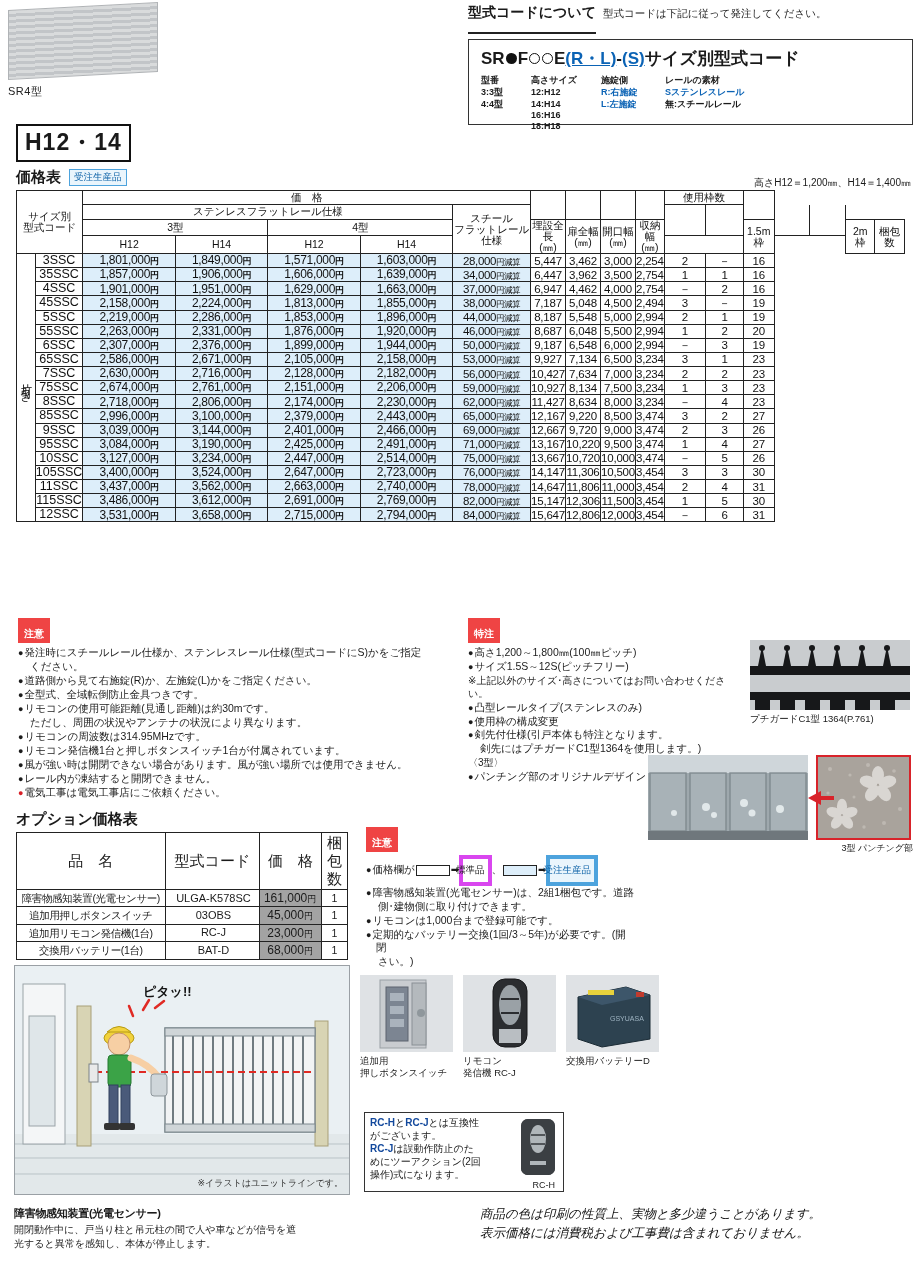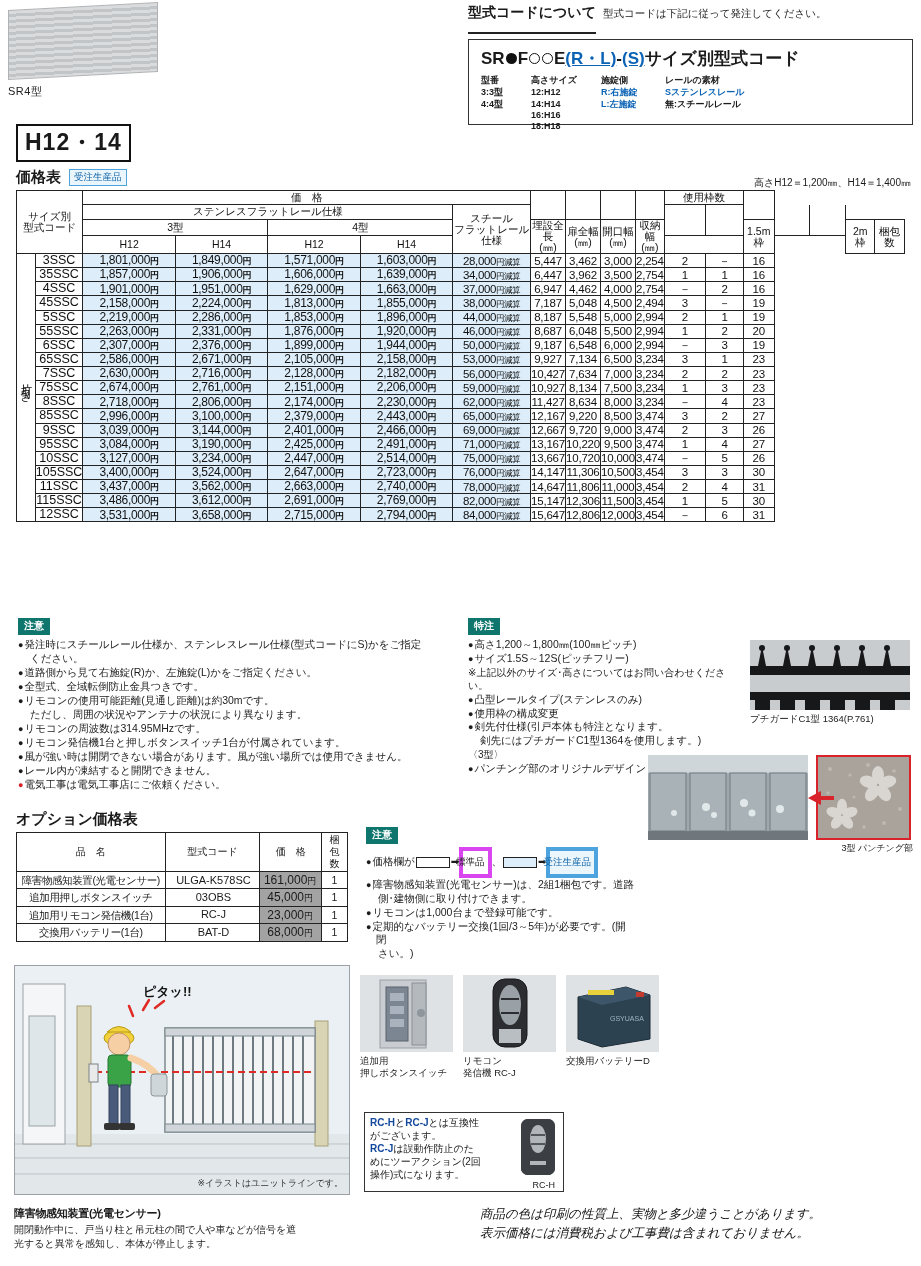--- a/index.html
+++ b/index.html
@@ -64,22 +64,22 @@
   .price-cell .yen { font-size:9px; font-weight:bold;}
   .steel-cell { background:#ddeefa; font-weight:bold; font-size:11.5px; letter-spacing:-.4px;}
   .steel-cell .small { font-size:8.5px; }
   .code-cell { font-weight:bold; font-size:12.5px; text-align:left; padding-left:7px; }
   .num-cell { font-size:11.5px; letter-spacing:-.2px;}
   .side-cell { width:20px; font-size:12px; font-weight:normal; }
   .vert { writing-mode: vertical-rl; text-orientation: upright; letter-spacing:4px;}
   .thead-cell { font-size:11px; }
   .thead-small { font-size:9.5px; line-height:1.1;}
   
-  .note-tag { background:#0f766e; color:#fff; font-size:10px; font-weight:bold;
-              padding:1px 6px 2px; display:inline-block; }
+  .note-tag { background:#ef4444; color:#fff; font-size:10px; font-weight:bold;
+              padding:9px 6px 2px; display:inline-block; }
   #chui-left { position:absolute; left:18px; top:618px; width:450px; }
   #chui-left ul, #tokuchu ul, #chui-opt ul { list-style:none; margin:3px 0 0; padding:0; }
   #chui-left li, #tokuchu li, #chui-opt li { font-size:10.5px; line-height:1.33;
           text-indent:-10px; padding-left:10px; margin-bottom:0px; color:#1b1b1b;}
   .bullet::before { content:"\25CF"; font-size:9px; margin-right:1px; }
   .bullet-red::before { content:"\25CF"; font-size:9px; margin-right:1px; color:#d81f26; }
   .red { color:#d81f26; }
   .nobullet { text-indent:0 !important; padding-left:12px !important; }
   #tokuchu { position:absolute; left:468px; top:618px; width:260px; }
   #tokuchu li.star { text-indent:0; padding-left:0; font-size:10px;}
@@ -96,21 +96,21 @@
   .punch-caption { font-size:9px; margin-top:2px; text-align:right; }
   .arrow-red { position:absolute; left:160px; top:36px; width:0;height:0;
       border-top:7px solid transparent; border-bottom:7px solid transparent;
       border-right:13px solid #d8232a; z-index:3;}
   .arrow-tail { position:absolute; left:172px; top:41px; width:14px; height:4px; background:#d8232a; z-index:3;}
   
   #opt-title { position:absolute; left:16px; top:810px; font-size:15px; font-weight:bold;}
   #opt-table { position:absolute; left:16px; top:832px; width:332px; font-size:10.5px;}
   #opt-table th, #opt-table td { border:1px solid #222; padding:1px 3px; text-align:center;
         line-height:1.2; font-weight:normal;}
-  #opt-table th { font-size:10px; }
+  #opt-table th { font-size:15px; }
   .opt-name { text-align:left; font-size:10.5px; letter-spacing:-.4px;}
   .opt-code { font-weight:bold; font-size:11px; text-align:left; padding-left:5px !important;}
   .opt-price { background:#a3a3a3; font-weight:bold; font-size:12px; text-align:right; padding-right:4px !important;}
   .opt-price .yen { font-size:9px; }
   .opt-qty { width:26px; }
   .th-small { font-size:8px; }
   
   #chui-opt { position:absolute; left:366px; top:827px; width:270px;}
   .blank-box { display:inline-block; width:34px; height:11px; border:1px solid #222;
                vertical-align:middle; background:#fff; margin:0 1px;}

